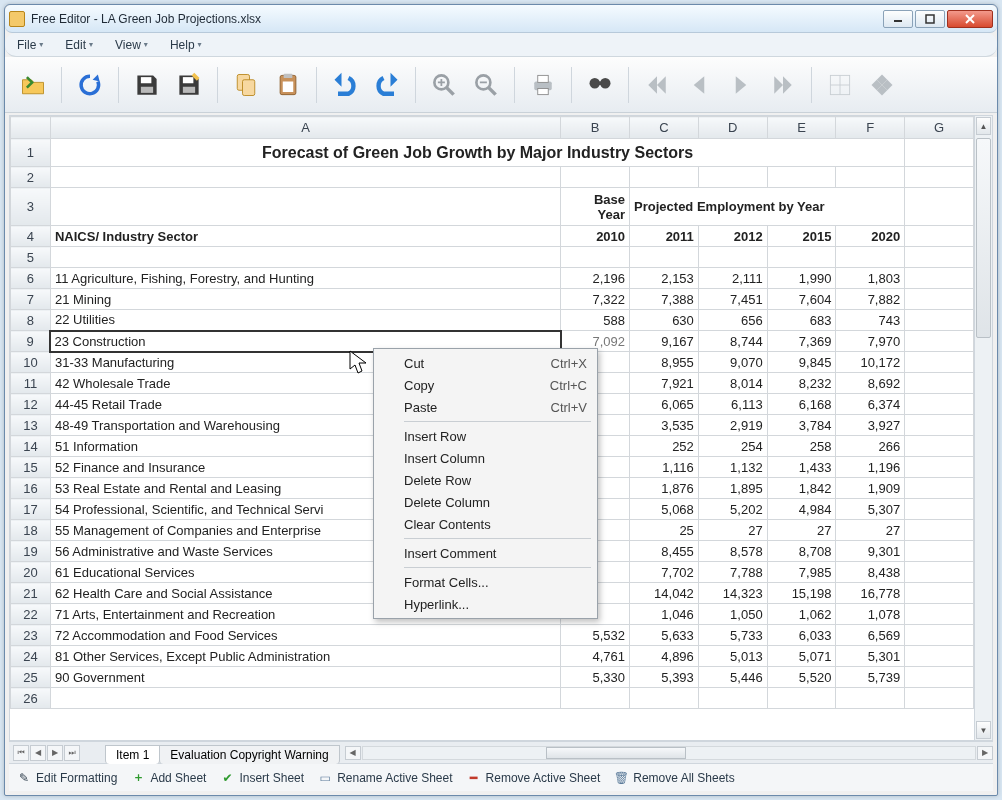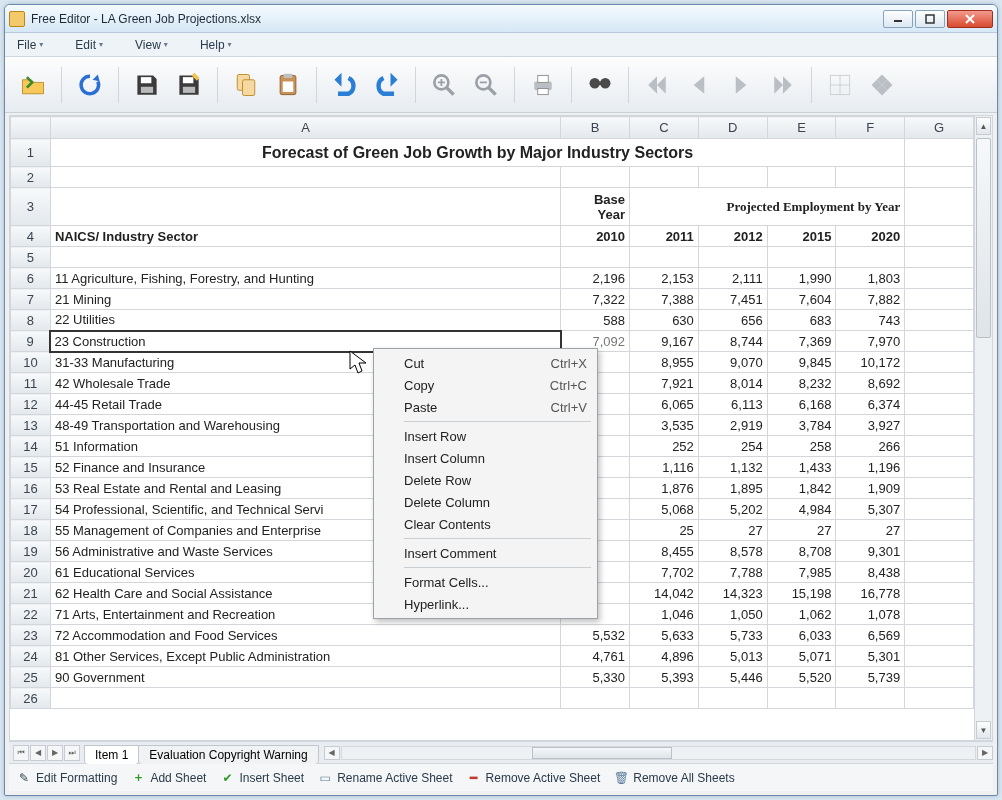--- a/index.html
+++ b/index.html
@@ -1,59 +1,59 @@
 <!DOCTYPE html>
 <html><head>
 <meta charset="utf-8">
 <style>
 * { box-sizing: border-box; margin: 0; padding: 0; }
 body { font-family: "Segoe UI", Tahoma, sans-serif; font-size: 12px; background: #d8e6f2; width: 1002px; height: 800px; overflow: hidden; position: relative; }
 
 .window { position: absolute; inset: 4px; background: #f0f0f0; border: 1px solid #6b8aab; border-radius: 6px 6px 2px 2px; display: flex; flex-direction: column; overflow: hidden; box-shadow: 0 0 4px rgba(0,0,0,.2);}
 
-.titlebar { height: 28px; background: linear-gradient(#f5fbff,#d6e7f6); display:flex; align-items:center; padding:0 4px; border-bottom:1px solid #b7c9da;}
+.titlebar { height: 28px; background: linear-gradient(#f5fbff,#d6e7f6); display:flex; align-items:center; padding:0 4px; border-bottom:1px solid #b7c9da;border-radius:7px;}
 .titlebar .app-icon { width:16px; height:16px; margin-right:6px; background:#f4c96a; border:1px solid #b8861b; border-radius:2px;}
 .titlebar .title-text { flex:1; color:#1f2a36; font-size:12px;}
 .win-controls { display:flex; gap:2px;}
 .win-btn { width:30px; height:18px; border:1px solid #8aa2b8; border-radius:2px; background:linear-gradient(#fdfefe,#dde8f2); display:flex; align-items:center; justify-content:center; color:#2b3a48; font-size:10px;}
 .win-btn.close { width:46px; background:linear-gradient(#f39a8c,#d84a2f); color:#fff; border-color:#a0301e;}
 
-.menubar { height:24px; background:#eef3f8; border-bottom:1px solid #cfd7de; display:flex; align-items:center; padding:0 6px; gap:20px;}
+.menubar { height:24px; background:#eef3f8; border-bottom:1px solid #cfd7de; display:flex; align-items:center; padding:0 6px; gap:10px;border-radius:11px;}
 .menu-item { padding:2px 6px; color:#2a3a49; display:flex; align-items:center; gap:3px;}
 .menu-item .drop { font-size:8px; color:#6b7b8a;}
 
 .toolbar { height:56px; background:linear-gradient(#fdfdfd,#e7ecf1); border-bottom:1px solid #c9d1d8; display:flex; align-items:center; padding:0 10px; gap:6px;}
 .tbtn { width:36px; height:36px; display:flex; align-items:center; justify-content:center; border-radius:3px;}
 .tbtn svg { width:28px; height:28px;}
 .tsep { width:1px; height:36px; background:#cfd6dd; margin:0 4px;}
 
 .sheet-wrap { flex:1; display:flex; border:1px solid #cfd6dd; margin:2px 4px 0 4px; background:#fff; position:relative; overflow:hidden;}
 .sheet-inner { flex:1; overflow:hidden; position:relative;}
 table.grid { border-collapse:collapse; table-layout:fixed; width:100%; font-size:13px; color:#222;}
 .grid th, .grid td { border:1px solid #d3d7db; height:21px; padding:0 4px; overflow:hidden; white-space:nowrap;}
 .grid thead th { background:linear-gradient(#f7f9fb,#e3e8ec); font-weight:normal; color:#3a4450; text-align:center; height:22px;}
 .rowhdr { background:linear-gradient(#f7f9fb,#e3e8ec); text-align:center; width:36px; color:#3a4450;}
 .colA { width:460px; text-align:left;margin-left:32px;}
 .colnum { width:62px; text-align:right; padding-right:8px;}
 .colG { width:62px;}
 tr.selected td.colA { border:2px solid #333; padding:0 3px;}
 .title-cell { font-weight:bold; font-size:16px; text-align:center;}
 .hdr-bold { font-weight:bold;}
-.proj-hdr { font-weight:bold; text-align:right;font-family:Liberation Serif, serif;}
+.proj-hdr { font-weight:bold; text-align:left;}
 .hidden-val { color:#777;}
 
 .vscroll { width:18px; background:#edf1f4; border-left:1px solid #cfd6dd; display:flex; flex-direction:column;}
 .vscroll .arrow { height:18px; background:linear-gradient(#fdfdfd,#e2e7eb); border:1px solid #c6ccd2; margin:1px; display:flex; align-items:center; justify-content:center; font-size:8px; color:#555;}
 .vscroll .track { flex:1; position:relative;}
 .vscroll .thumb { position:absolute; top:2px; left:1px; right:1px; height:200px; background:linear-gradient(#f6f8fa,#dfe4e8); border:1px solid #b9c0c6; border-radius:2px;}
 
 .tabbar { height:22px; background:#e9edf1; border-top:1px solid #cfd6dd; margin:0 4px; display:flex; align-items:center; font-size:12px;}
 .tab-nav { display:flex; gap:1px; margin:0 4px;}
 .tab-nav span { width:16px; height:16px; border:1px solid #c6ccd2; background:#f4f6f8; display:flex; align-items:center; justify-content:center; font-size:8px; color:#666;}
-.tabs { display:flex; align-items:flex-end; height:100%;}
+.tabs { display:flex; align-items:flex-end; height:100%;margin-left:21px;}
 .tab { padding:2px 10px; background:#fff; border:1px solid #bfc6cc; border-bottom:none; margin-right:-1px; border-radius:0 0 4px 4px; transform:translateY(1px);}
 .tab.inactive { background:#f0f2f4;}
 .hscroll { flex:1; display:flex; align-items:center; margin-left:6px;}
 .hscroll .arrow { width:16px; height:14px; border:1px solid #c6ccd2; background:#f4f6f8; display:flex; align-items:center; justify-content:center; font-size:8px; color:#666;}
 .hscroll .track { flex:1; height:14px; background:#edf1f4; border:1px solid #d4d9dd; margin:0 1px; position:relative;}
 .hscroll .thumb { position:absolute; left:30%; width:140px; top:0; bottom:0; background:linear-gradient(#f6f8fa,#dfe4e8); border:1px solid #b9c0c6;}
 
 .statusbar { height:28px; background:#f4f6f8; border-top:1px solid #cfd6dd; margin:0 4px 4px 4px; display:flex; align-items:center; padding:0 8px; gap:14px;}
 .status-item { display:flex; align-items:center; gap:5px; color:#2a3a49;}
 .status-item .ic { width:14px; height:14px; display:flex; align-items:center; justify-content:center;}

